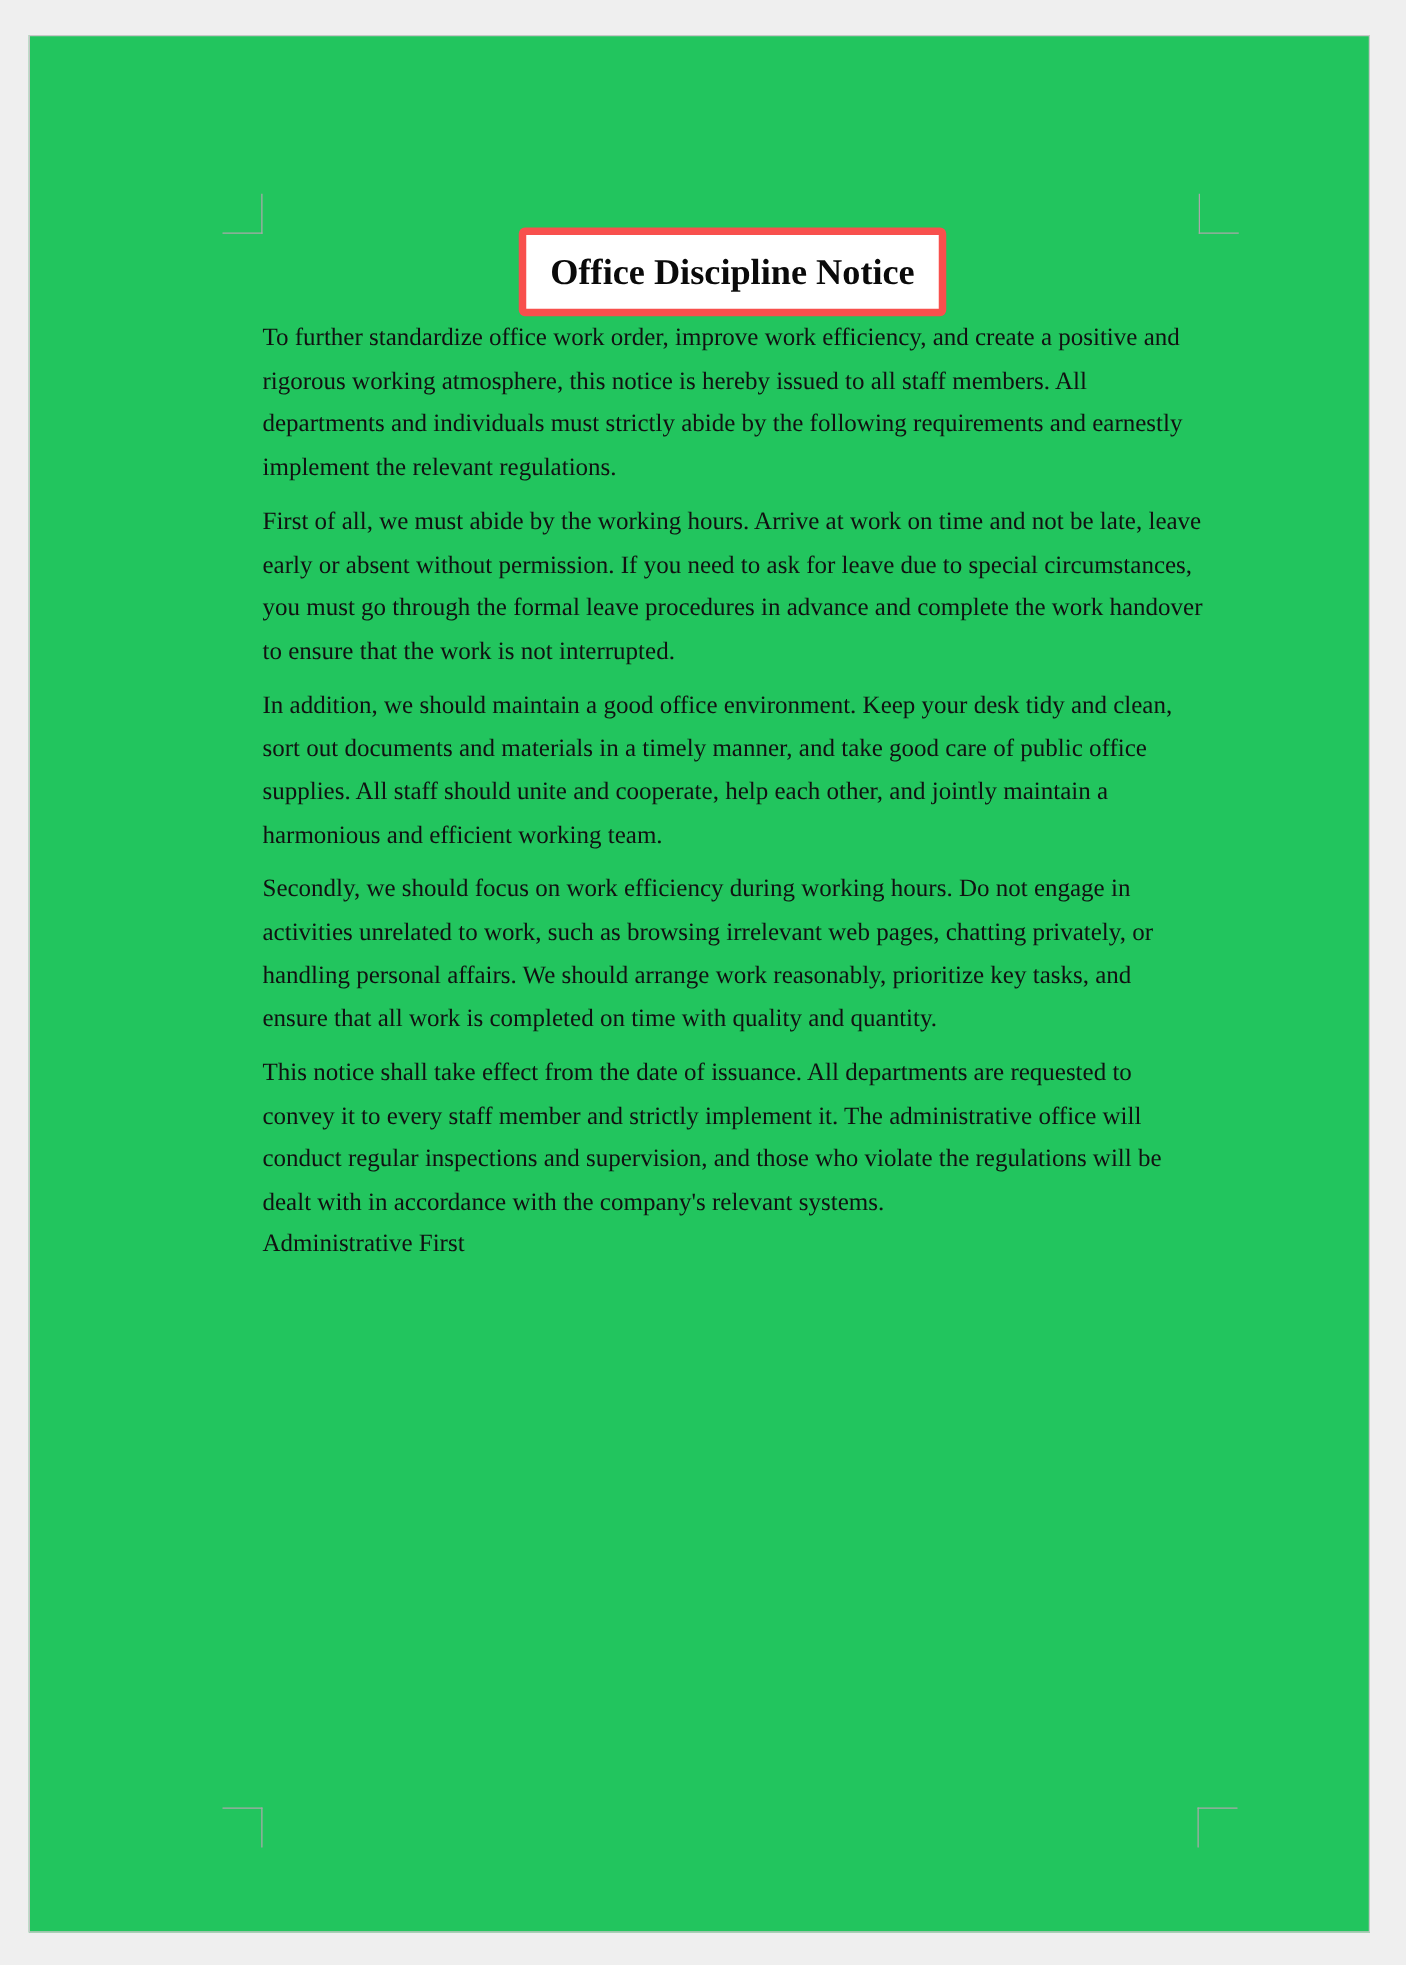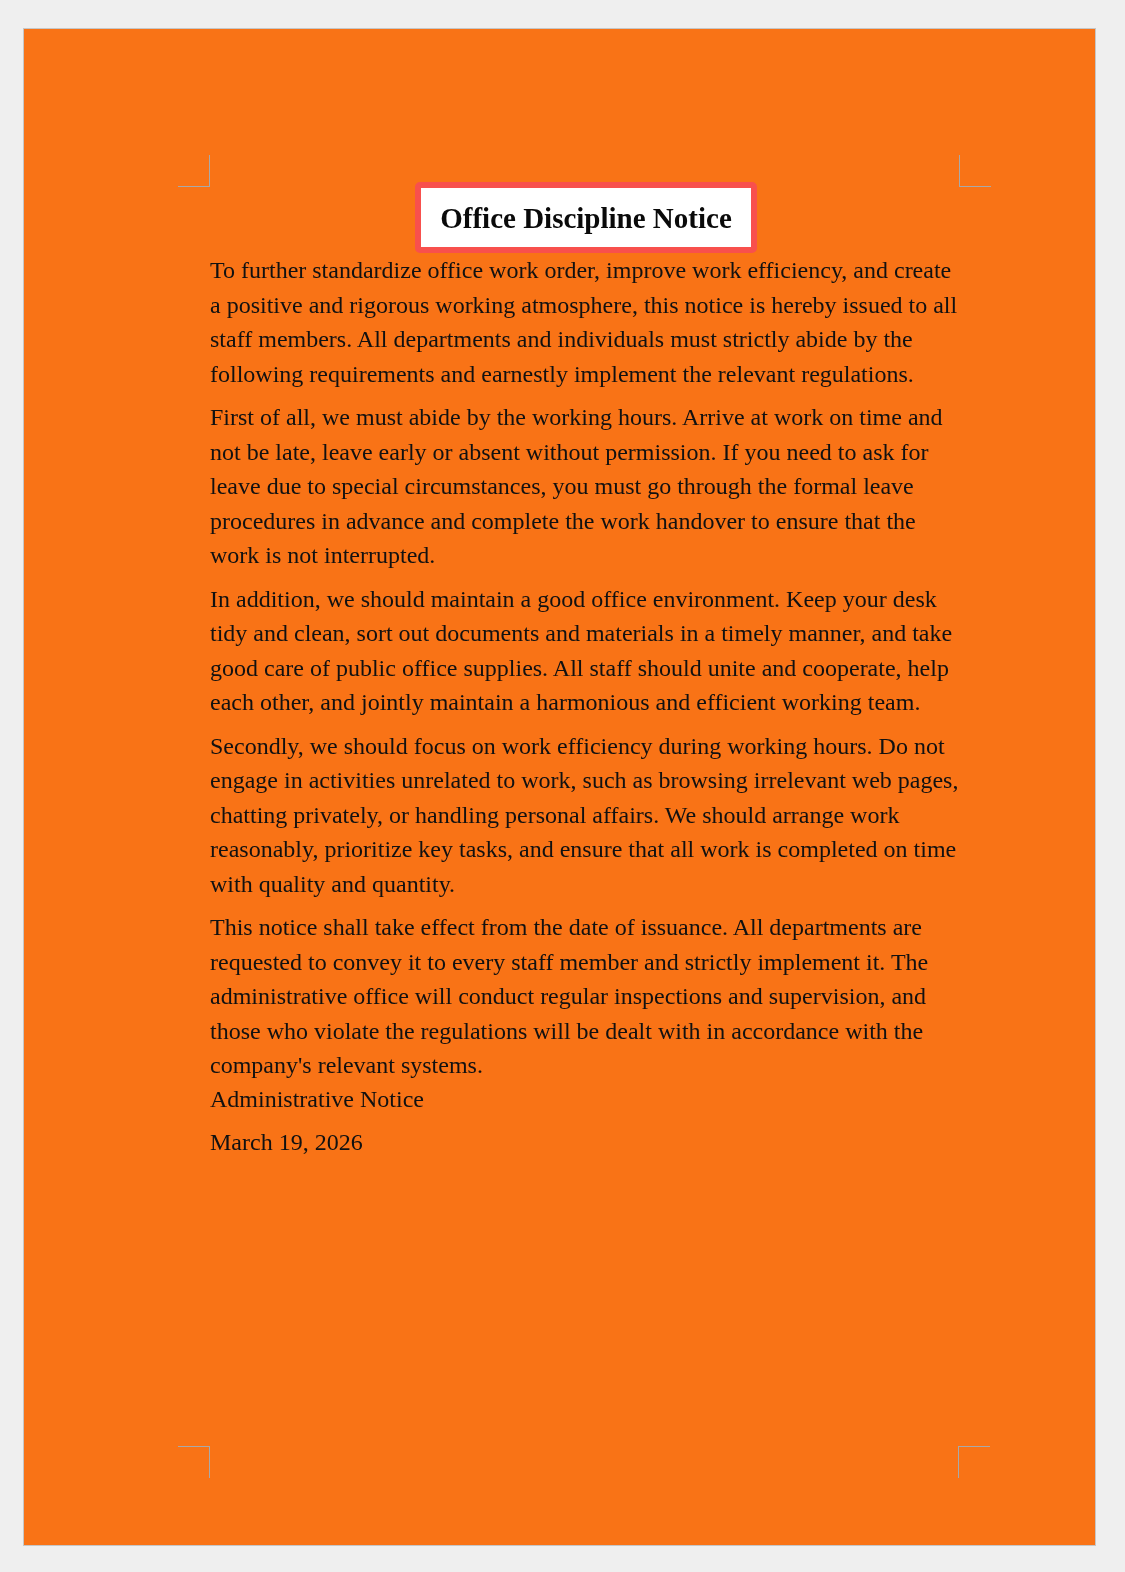--- a/index.html
+++ b/index.html
@@ -10,21 +10,21 @@
     font-family: "Liberation Serif", "DejaVu Serif", serif;
     position: relative;
     overflow: hidden;
   }
   .page {
     position: absolute;
     left: 23px;
     top: 28px;
     width: 1073px;
     height: 1518px;
-    background: #f97316;
+    background: #22c55e;
     border: 1px solid #c6c6c6;
   }
   
   .crop {
     position: absolute;
     width: 32px;
     height: 32px;
   }
   .crop.tl { left: 154px; top: 126px; border-right: 1px solid #a9a9a9; border-bottom: 1px solid #a9a9a9; }
   .crop.tr { left: 935px; top: 126px; border-left: 1px solid #a9a9a9; border-bottom: 1px solid #a9a9a9; }
@@ -50,21 +50,21 @@
     background: #ffffff;
   }
   .doc-title {
     font-size: 29px;
     line-height: 34px;
     font-weight: bold;
     color: #0a0a0a;
     white-space: nowrap;
   }
   .body-text p {
-    font-size: 24px;
+    font-size: 20px;
     line-height: 34.5px;
     margin: 0 0 9px 0;
     text-align: left;
   }
   .body-text p.sig {
     margin-top: -10px;
   }
 </style>
 </head>
 <body>
@@ -82,17 +82,16 @@
         <div class="doc-title">Office Discipline Notice</div>
       </div>
     </div>
 
     <div class="body-text">
       <p>To further standardize office work order, improve work efficiency, and create a positive and rigorous working atmosphere, this notice is hereby issued to all staff members. All departments and individuals must strictly abide by the following requirements and earnestly implement the relevant regulations.</p>
       <p>First of all, we must abide by the working hours. Arrive at work on time and not be late, leave early or absent without permission. If you need to ask for leave due to special circumstances, you must go through the formal leave procedures in advance and complete the work handover to ensure that the work is not interrupted.</p>
       <p>In addition, we should maintain a good office environment. Keep your desk tidy and clean, sort out documents and materials in a timely manner, and take good care of public office supplies. All staff should unite and cooperate, help each other, and jointly maintain a harmonious and efficient working team.</p>
       <p>Secondly, we should focus on work efficiency during working hours. Do not engage in activities unrelated to work, such as browsing irrelevant web pages, chatting privately, or handling personal affairs. We should arrange work reasonably, prioritize key tasks, and ensure that all work is completed on time with quality and quantity.</p>
       <p>This notice shall take effect from the date of issuance. All departments are requested to convey it to every staff member and strictly implement it. The administrative office will conduct regular inspections and supervision, and those who violate the regulations will be dealt with in accordance with the company's relevant systems.</p>
-      <p class="sig">Administrative Notice</p>
-      <p>March 19, 2026</p>
+      <p class="sig">Administrative First</p>
     </div>
   </div>
 </div>
 
 </body></html>

